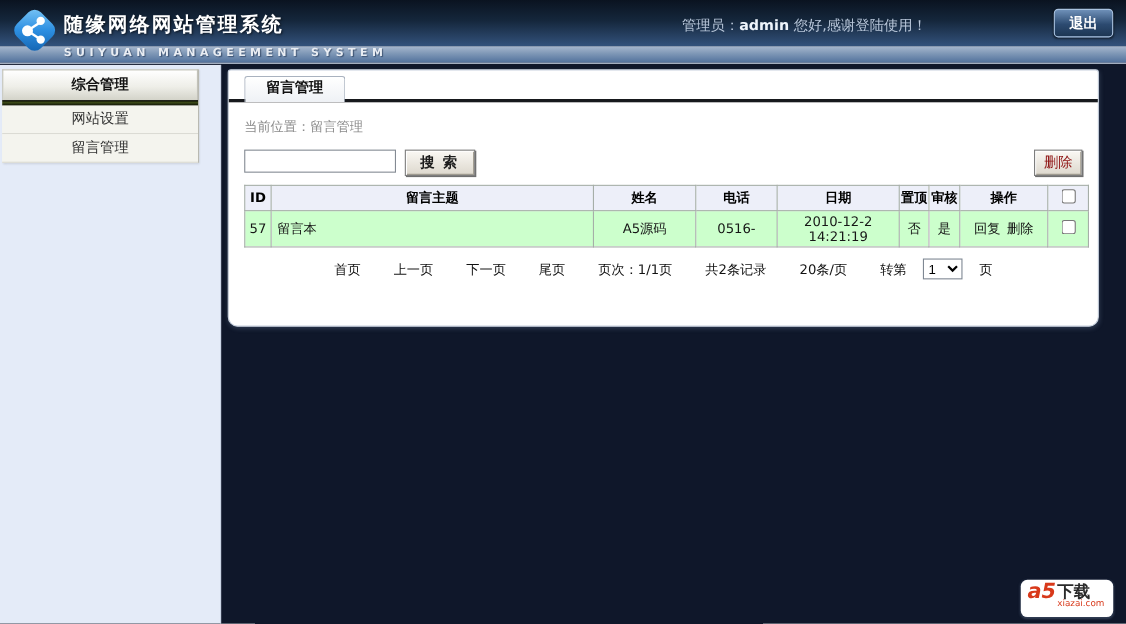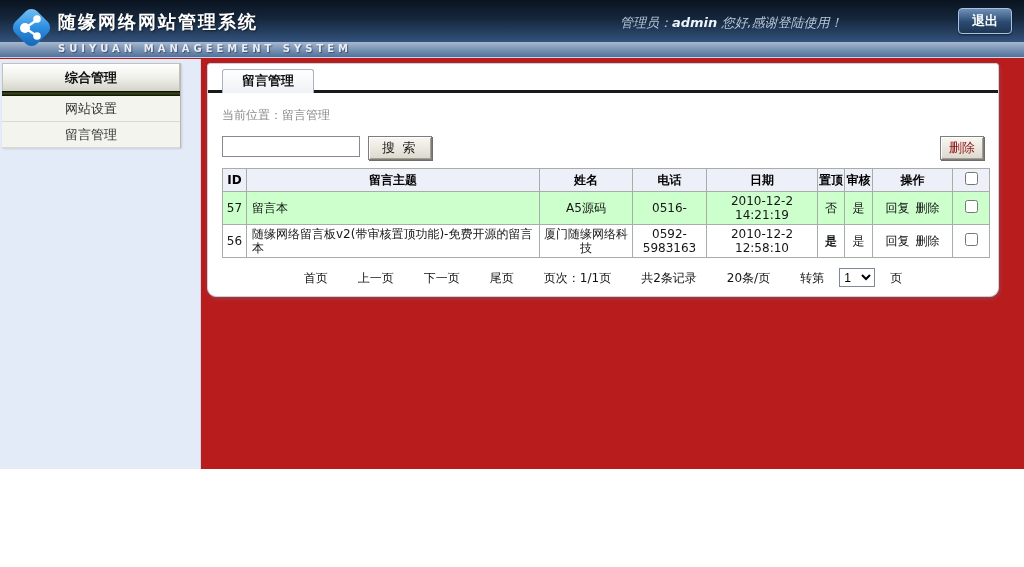--- a/index.html
+++ b/index.html
@@ -1,26 +1,26 @@
 <!DOCTYPE html>
 <html><head>
 <meta charset="utf-8">
 <style>
   * { margin:0; padding:0; box-sizing:border-box; }
   html,body { width:1024px; height:567px; }
   body { font-family:"DejaVu Sans","Liberation Sans",sans-serif; font-size:12px; }
-  .page { position:relative; width:1024px; height:469px; background:#b91c1c; overflow:hidden; }
+  .page { position:relative; width:1024px; height:567px; background:#0f172a; overflow:hidden; }
 
   
   .header { position:absolute; top:0; left:0; right:0; height:42px;
             background:linear-gradient(#0a1320 0%, #15273c 45%, #33527c 100%); }
   .logo-badge { position:absolute; top:3px; left:8px; z-index:5; }
   .app-title { position:absolute; top:10px; left:58px; color:#ffffff; font-size:18px;
                font-weight:bold; letter-spacing:2px; text-shadow:1px 1px 2px rgba(0,0,0,.6); }
-  .admin-info { position:absolute; top:14px; left:620px; color:#b9c7da; font-size:13px;font-style:italic; }
+  .admin-info { position:absolute; top:14px; left:620px; color:#b9c7da; font-size:13px; }
   .admin-info b { color:#eef4fb; }
   .logout-btn { position:absolute; top:8px; right:12px; padding:3px 13px; font-size:13px; font-weight:bold;
                 color:#fff; background:linear-gradient(#6e90b8 0%, #2c4a70 55%, #1d3653 100%);
                 border:1px solid #a9c2e0; border-radius:4px; cursor:pointer;
                 box-shadow:0 1px 2px rgba(0,0,0,.5); }
   .subbar { position:absolute; top:42px; left:0; right:0; height:16px;
             background:linear-gradient(#a7b8ce 0%, #7e97b6 45%, #51719c 100%);
             border-bottom:1px solid #c9d4e4; }
   .subbar-text { position:absolute; top:1px; left:58px; color:#e9edf3; font-size:10px;
                  font-weight:bold; letter-spacing:4px; text-shadow:1px 1px 1px rgba(40,60,90,.7); }
@@ -48,21 +48,21 @@
   .tab-underline { height:3px; background:#17191d; }
   .panel-body { padding:10px 14px 0 14px; }
   .breadcrumb { color:#8b8b8b; font-size:12px; margin:4px 0 12px 0; }
 
   .search-row { position:relative; height:24px; margin-bottom:8px; }
   .search-input { position:absolute; left:0; top:0; width:138px; height:21px;
                   border:1px solid #848a93; padding:2px 4px; font-size:12px; background:#fff; }
   .btn3d { font-size:13px; color:#1c1c1c; padding:2px 13px; cursor:pointer;
            background:linear-gradient(#faf8f4, #ddd8cd); border:1px solid #7d7d7d;
            box-shadow:inset 1px 1px 0 #ffffff, inset -1px -1px 0 #a49f93, 1px 1px 0 #6f6f6f; }
-  .search-btn { position:absolute; left:146px; top:0; letter-spacing:2px; }
+  .search-btn { position:absolute; left:146px; top:0; letter-spacing:2px;font-weight:bold; }
   .delete-btn { position:absolute; right:0; top:0; color:#8d1010; padding:2px 8px; font-weight:normal; }
 
   
   table.msg { width:100%; border-collapse:collapse; table-layout:fixed; }
   .msg th, .msg td { border:1px solid #a6aea8; font-size:12px; overflow:hidden; }
   .msg th { background:#edeff9; color:#000; font-weight:bold; padding:3px 1px; line-height:14px; }
   .msg td { padding:2px 3px; color:#161616; text-align:center; line-height:14px; }
   .msg td.subject { text-align:left; padding-left:5px; }
   .msg tr.green td { background:#ccffcc; }
   .msg tr.r1 { height:28px; }
@@ -168,34 +168,30 @@
           <td>57</td>
           <td class="subject">留言本</td>
           <td>A5源码</td>
           <td>0516-</td>
           <td>2010-12-2 14:21:19</td>
           <td>否</td>
           <td>是</td>
           <td><a class="op-link">回复</a><a class="op-link">删除</a></td>
           <td><input type="checkbox" style=""></td>
         </tr>
-        <tr class="r2">
-          <td>56</td>
-          <td class="subject">随缘网络留言板v2(带审核置顶功能)-免费开源的留言本</td>
-          <td>厦门随缘网络科技</td>
-          <td>0592-5983163</td>
-          <td>2010-12-2 12:58:10</td>
-          <td class="flag-red">是</td>
-          <td>是</td>
-          <td><a class="op-link">回复</a><a class="op-link">删除</a></td>
-          <td><input type="checkbox" style=""></td>
-        </tr>
       </tbody>
         </table>
 
       <div class="pager">
         <a>首页</a><a>上一页</a><a>下一页</a><a>尾页</a><span>页次：1/1页</span><span>共2条记录</span><span>20条/页</span><span>转第</span><select class="goto-select"><option>1</option></select><span>页</span>
       </div>
     </div>
   </div>
 
+  <div class="brandbox">
+    <div class="brand-line">
+      <span class="brand-a5">a5</span>
+      <span class="brand-cn">下载</span>
+    </div>
+    <div class="brand-domain">xiazai.com</div>
+  </div>
 
 </div>
 
 </body></html>

